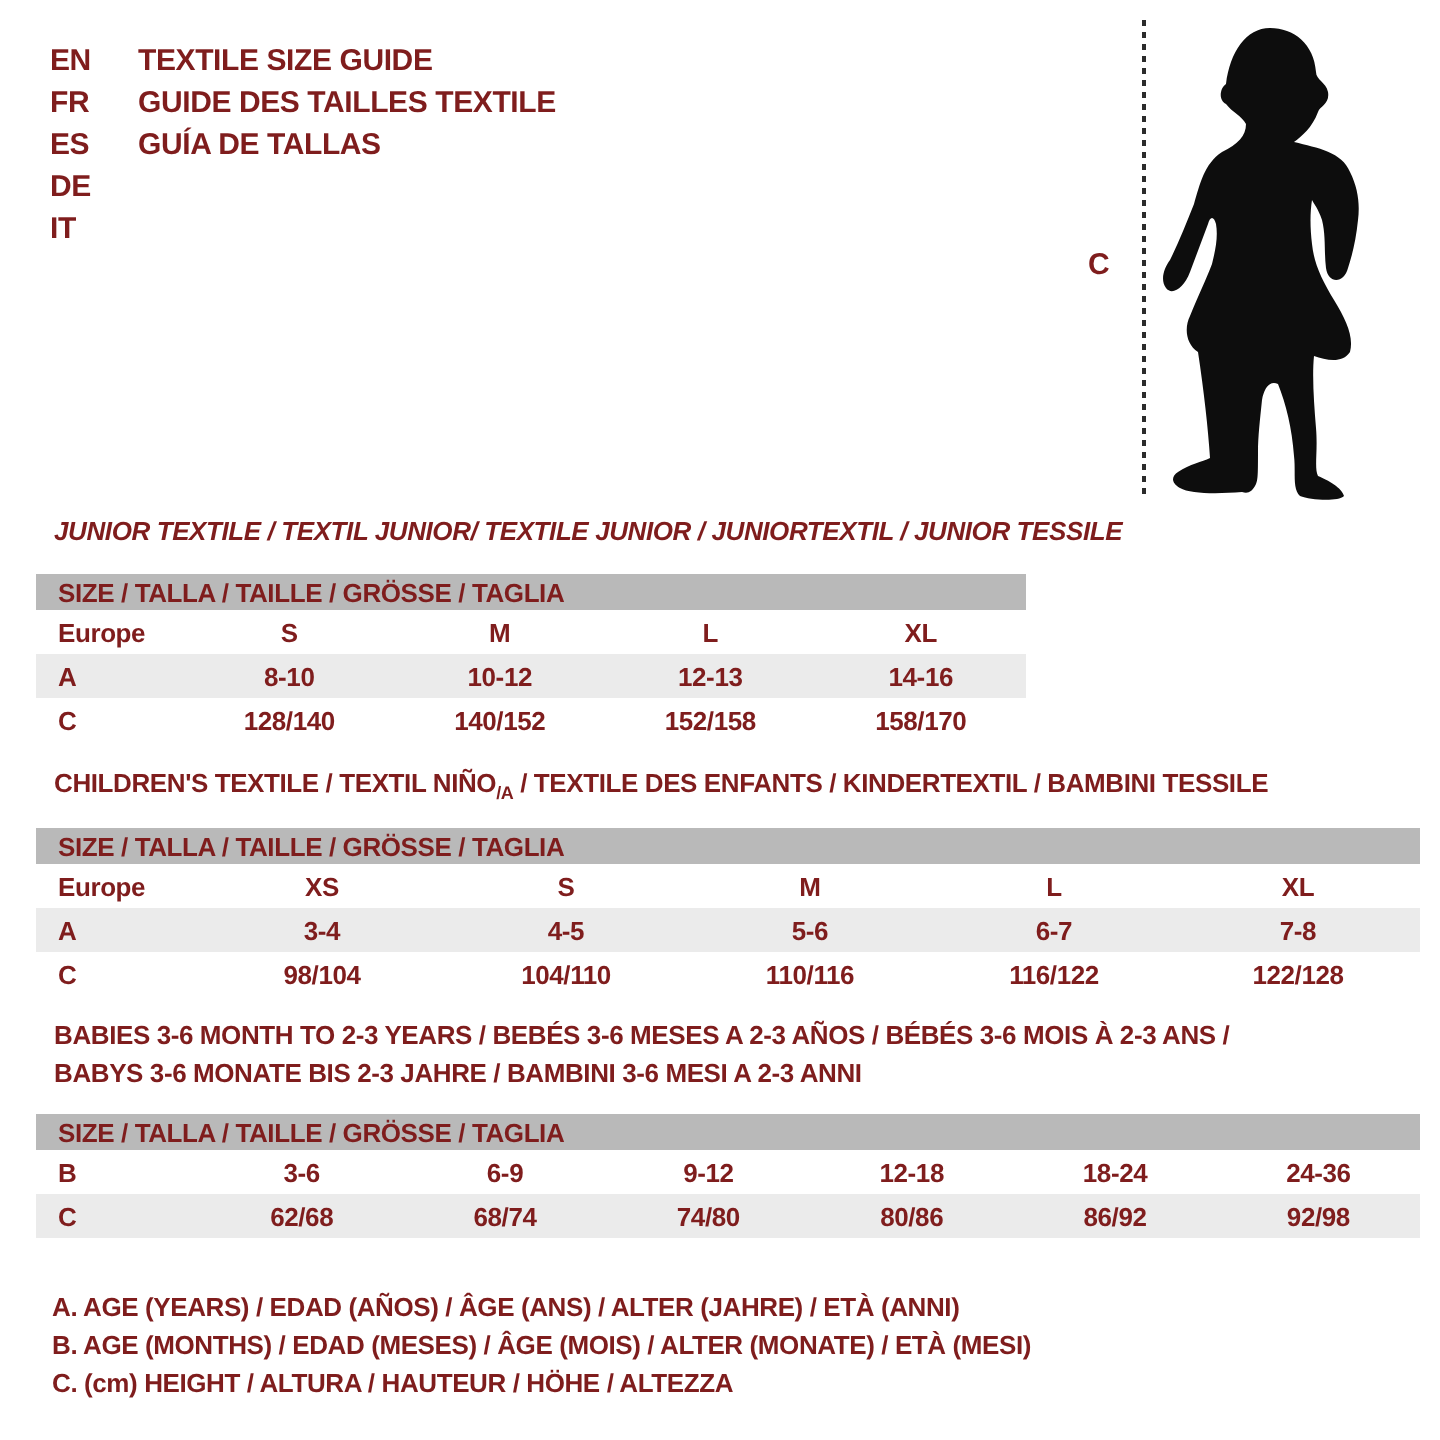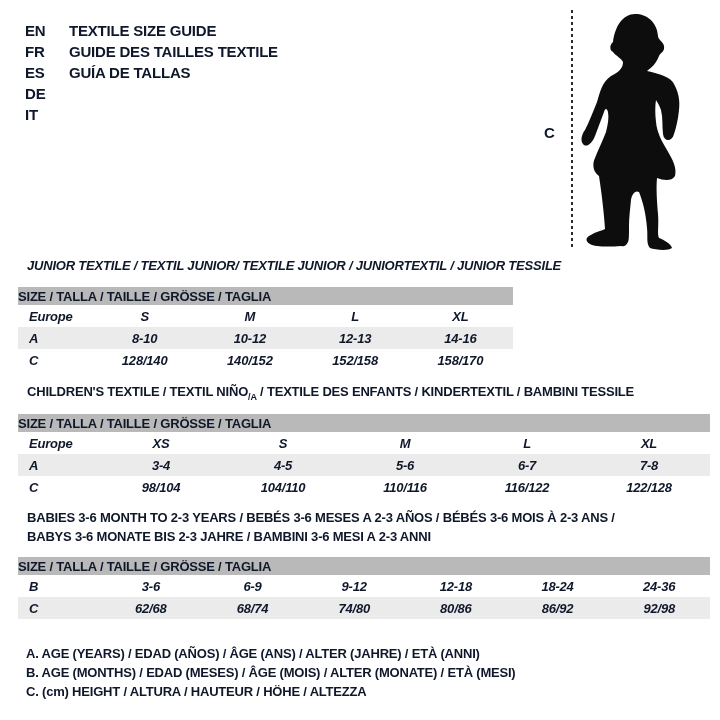--- a/index.html
+++ b/index.html
@@ -1,39 +1,39 @@
 <!DOCTYPE html>
 <html><head>
 <meta charset="utf-8">
 <style>
   html,body{margin:0;padding:0;background:#fff;}
   #canvas{
     position:relative;width:720px;height:720px;background:#ffffff;overflow:hidden;
-    font-family:"Liberation Sans",sans-serif;color:#0f172a;
+    font-family:"Liberation Sans",sans-serif;color:#7f1d1d;
     font-weight:700;letter-spacing:-0.2px;
   }
   
   .lang-list{position:absolute;left:25px;top:20px;}
   .lang-row{display:flex;height:21px;align-items:center;font-size:15px;}
   .lang-code{width:44px;}
   
   .figure-wrap{position:absolute;left:540px;top:6px;width:176px;height:250px;}
   .dotted-line{
     position:absolute;left:31px;top:4px;width:2px;height:240px;
     background:repeating-linear-gradient(to bottom,#2b2b2b 0 3px,transparent 3px 6px);
   }
   .measure-label{position:absolute;left:4px;top:118px;font-size:15px;}
   .silhouette{position:absolute;left:39px;top:2px;}
   
   .sec-title{position:absolute;left:27px;font-size:13px;white-space:nowrap;}
   .sec-title sub{font-size:9px;}
   .size-table{position:absolute;left:18px;}
   .t-bar{height:18px;background:#b9b9b9;display:flex;align-items:center;
-         font-size:13px;box-sizing:border-box;}
-  .t-row{display:flex;height:22px;align-items:center;font-size:13px;font-style:italic;}
+         padding-left:11px;font-size:13px;box-sizing:border-box;}
+  .t-row{display:flex;height:22px;align-items:center;font-size:13px;}
   .t-row.shade{background:#ebebeb;}
   .row-label{padding-left:11px;box-sizing:border-box;}
   .t-narrow .row-label{width:74px;}
   .t-wide .row-label{width:82px;}
   .cell{flex:1;text-align:center;}
   
   .notes{position:absolute;left:26px;top:644px;}
   .note-line{height:19px;font-size:13px;display:flex;align-items:center;white-space:nowrap;}
 </style>
 </head>

